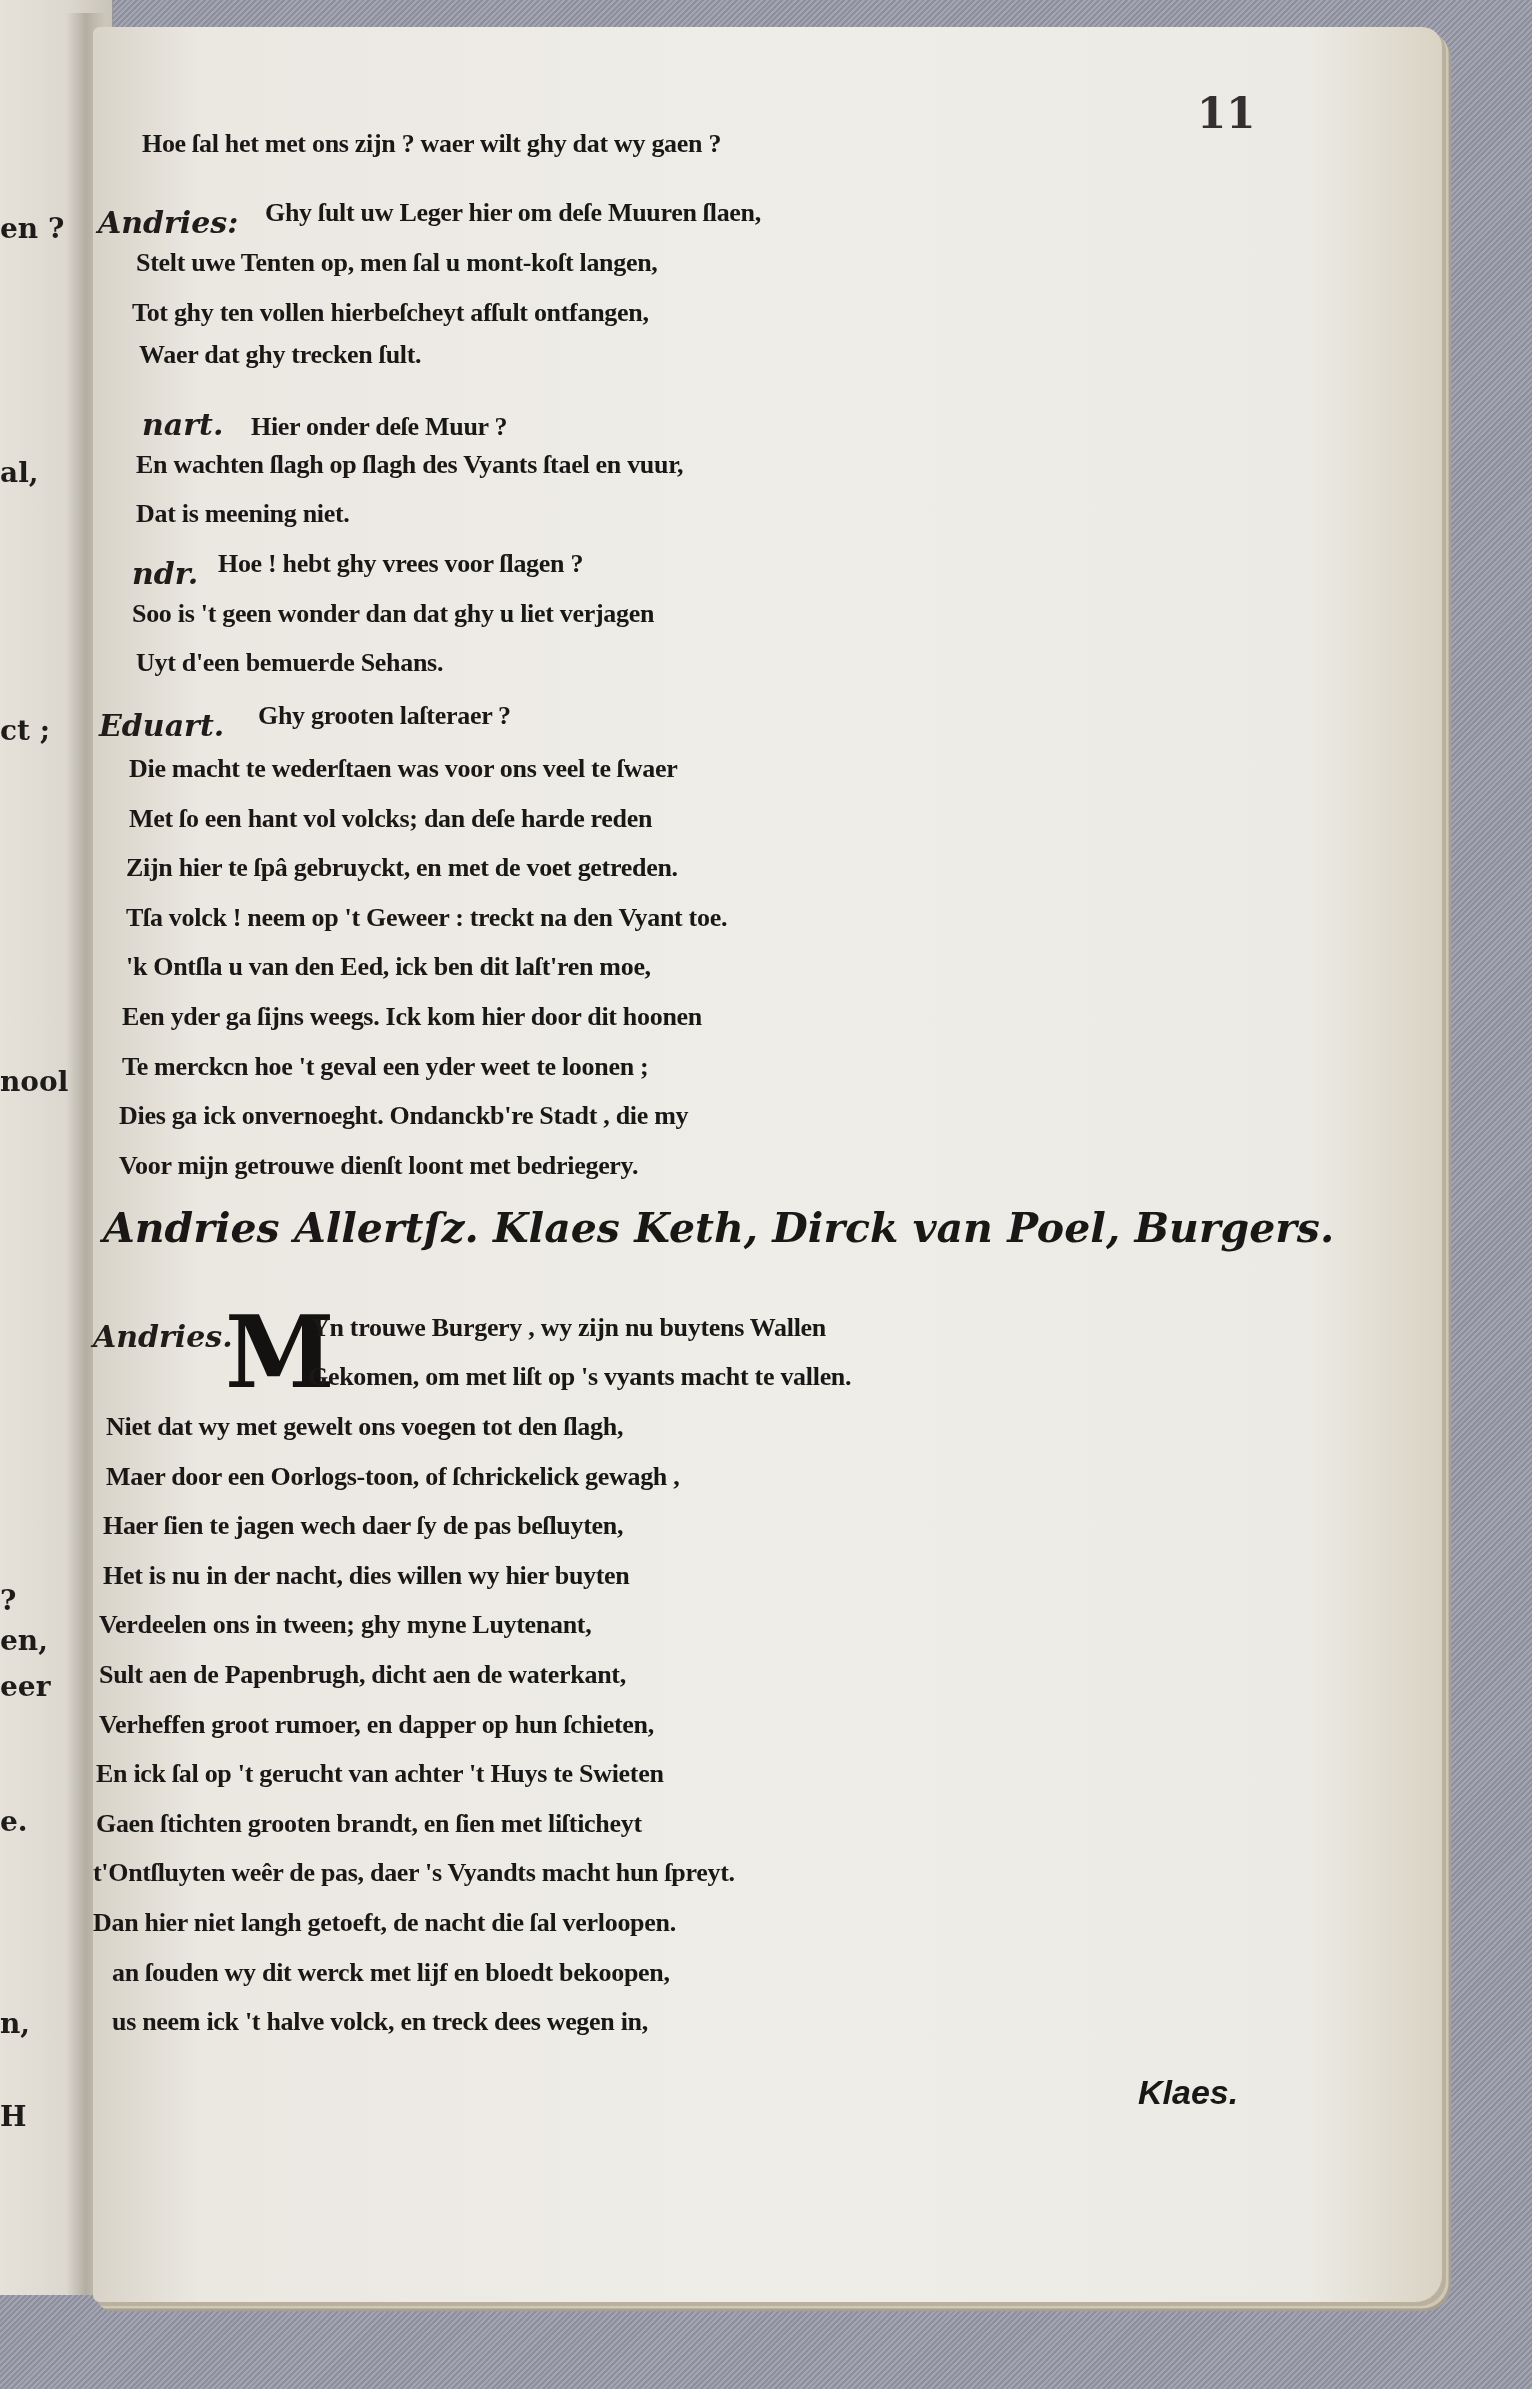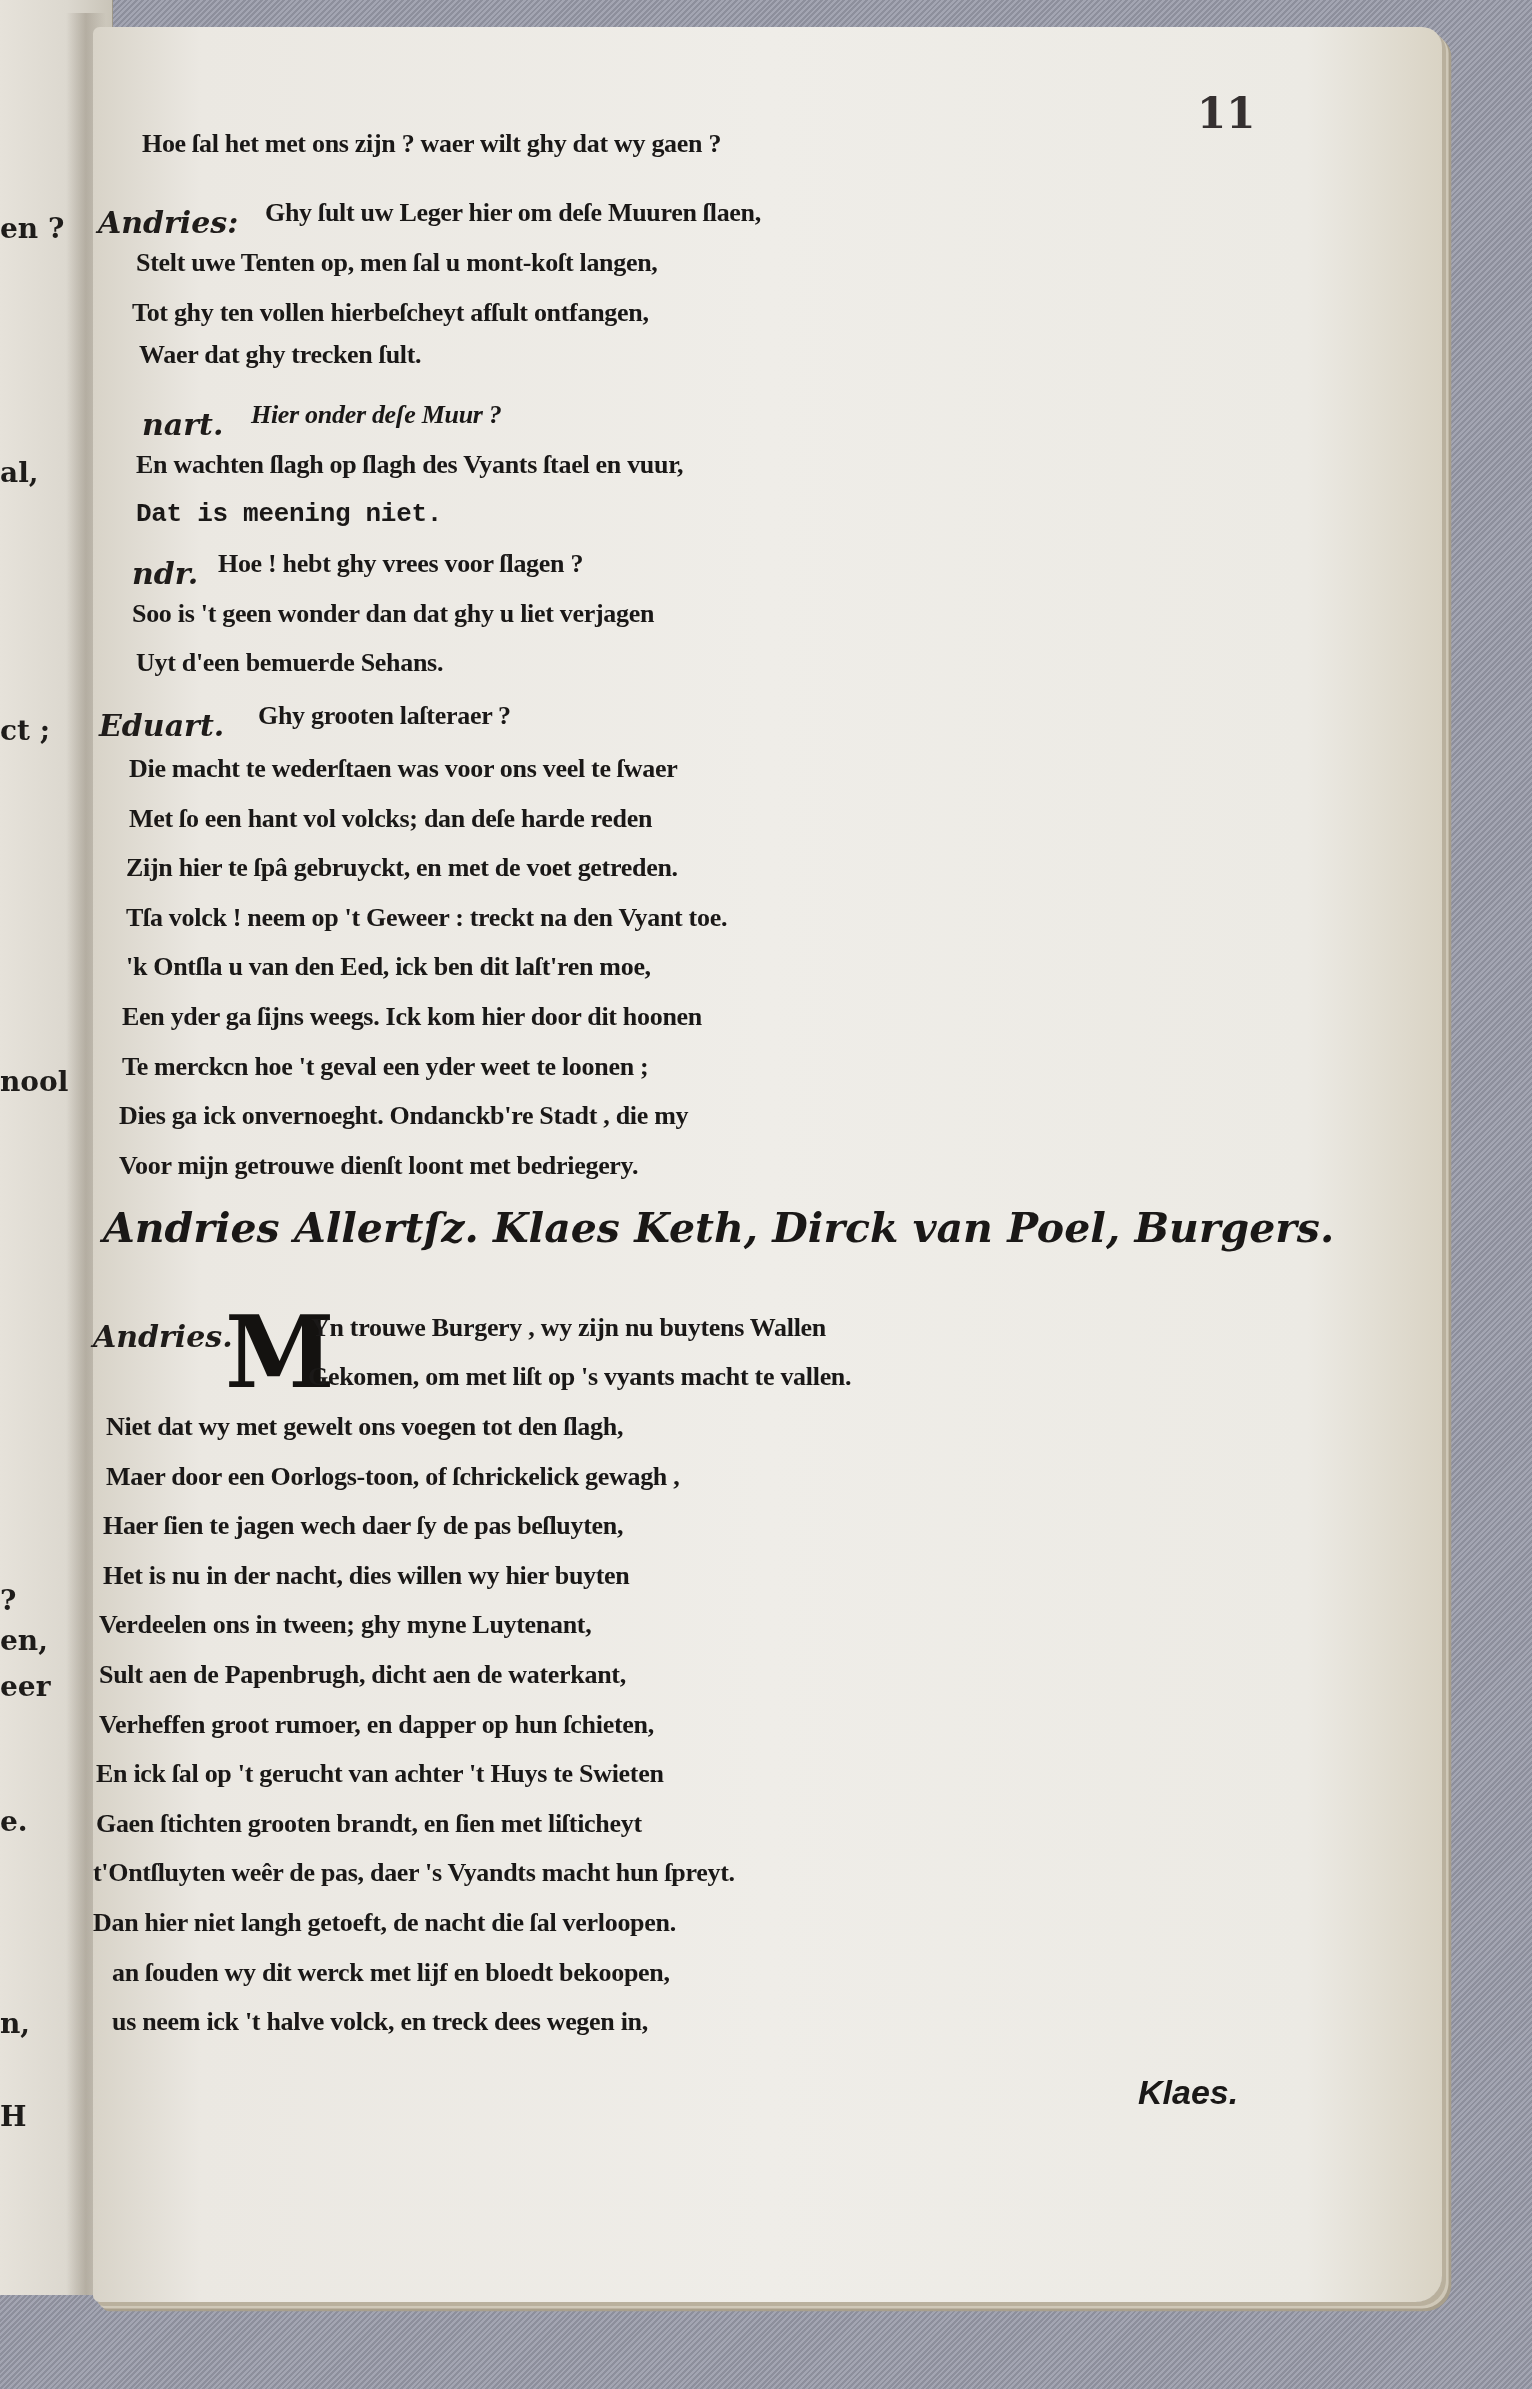--- a/index.html
+++ b/index.html
@@ -86,24 +86,24 @@
   <span class="page-number">11</span>
 </div>
 
 <div class="text-block" id="first-section">
     <div class="line" style="top: 129px; left: 142px;">Hoe ſal het met ons zijn ? waer wilt ghy dat wy gaen ?</div>
     <div class="line" style="top: 198px; left: 265px;">Ghy ſult uw Leger hier om deſe Muuren ſlaen,</div>
     <div class="speaker" style="left: 98px; top: 205px;">Andries:</div>
     <div class="line" style="top: 248px; left: 136px;">Stelt uwe Tenten op, men ſal u mont-koſt langen,</div>
     <div class="line" style="top: 298px; left: 132px;">Tot ghy ten vollen hierbeſcheyt afſult ontfangen,</div>
     <div class="line" style="top: 340px; left: 139px;">Waer dat ghy trecken ſult.</div>
-    <div class="line" style="top: 400px; left: 251px; font-style: italic;">Hier onder deſe Muur ?</div>
+    <div class="line" style="top: 412px; left: 251px;">Hier onder deſe Muur ?</div>
     <div class="speaker" style="left: 142px; top: 407px;">nart.</div>
     <div class="line" style="top: 450px; left: 136px;">En wachten ſlagh op ſlagh des Vyants ſtael en vuur,</div>
-    <div class="line" style="top: 499px; left: 136px; font-family: Liberation Mono, monospace;">Dat is meening niet.</div>
+    <div class="line" style="top: 499px; left: 136px;">Dat is meening niet.</div>
     <div class="line" style="top: 549px; left: 218px;">Hoe ! hebt ghy vrees voor ſlagen ?</div>
     <div class="speaker" style="left: 132px; top: 556px;">ndr.</div>
     <div class="line" style="top: 599px; left: 132px;">Soo is 't geen wonder dan dat ghy u liet verjagen</div>
     <div class="line" style="top: 648px; left: 136px;">Uyt d'een bemuerde Sehans.</div>
     <div class="line" style="top: 701px; left: 258px;">Ghy grooten laſteraer ?</div>
     <div class="speaker" style="left: 99px; top: 708px;">Eduart.</div>
     <div class="line" style="top: 754px; left: 129px;">Die macht te wederſtaen was voor ons veel te ſwaer</div>
     <div class="line" style="top: 804px; left: 129px;">Met ſo een hant vol volcks; dan deſe harde reden</div>
     <div class="line" style="top: 853px; left: 126px;">Zijn hier te ſpâ gebruyckt, en met de voet getreden.</div>
     <div class="line" style="top: 903px; left: 126px;">Tſa volck ! neem op 't Geweer : treckt na den Vyant toe.</div>

